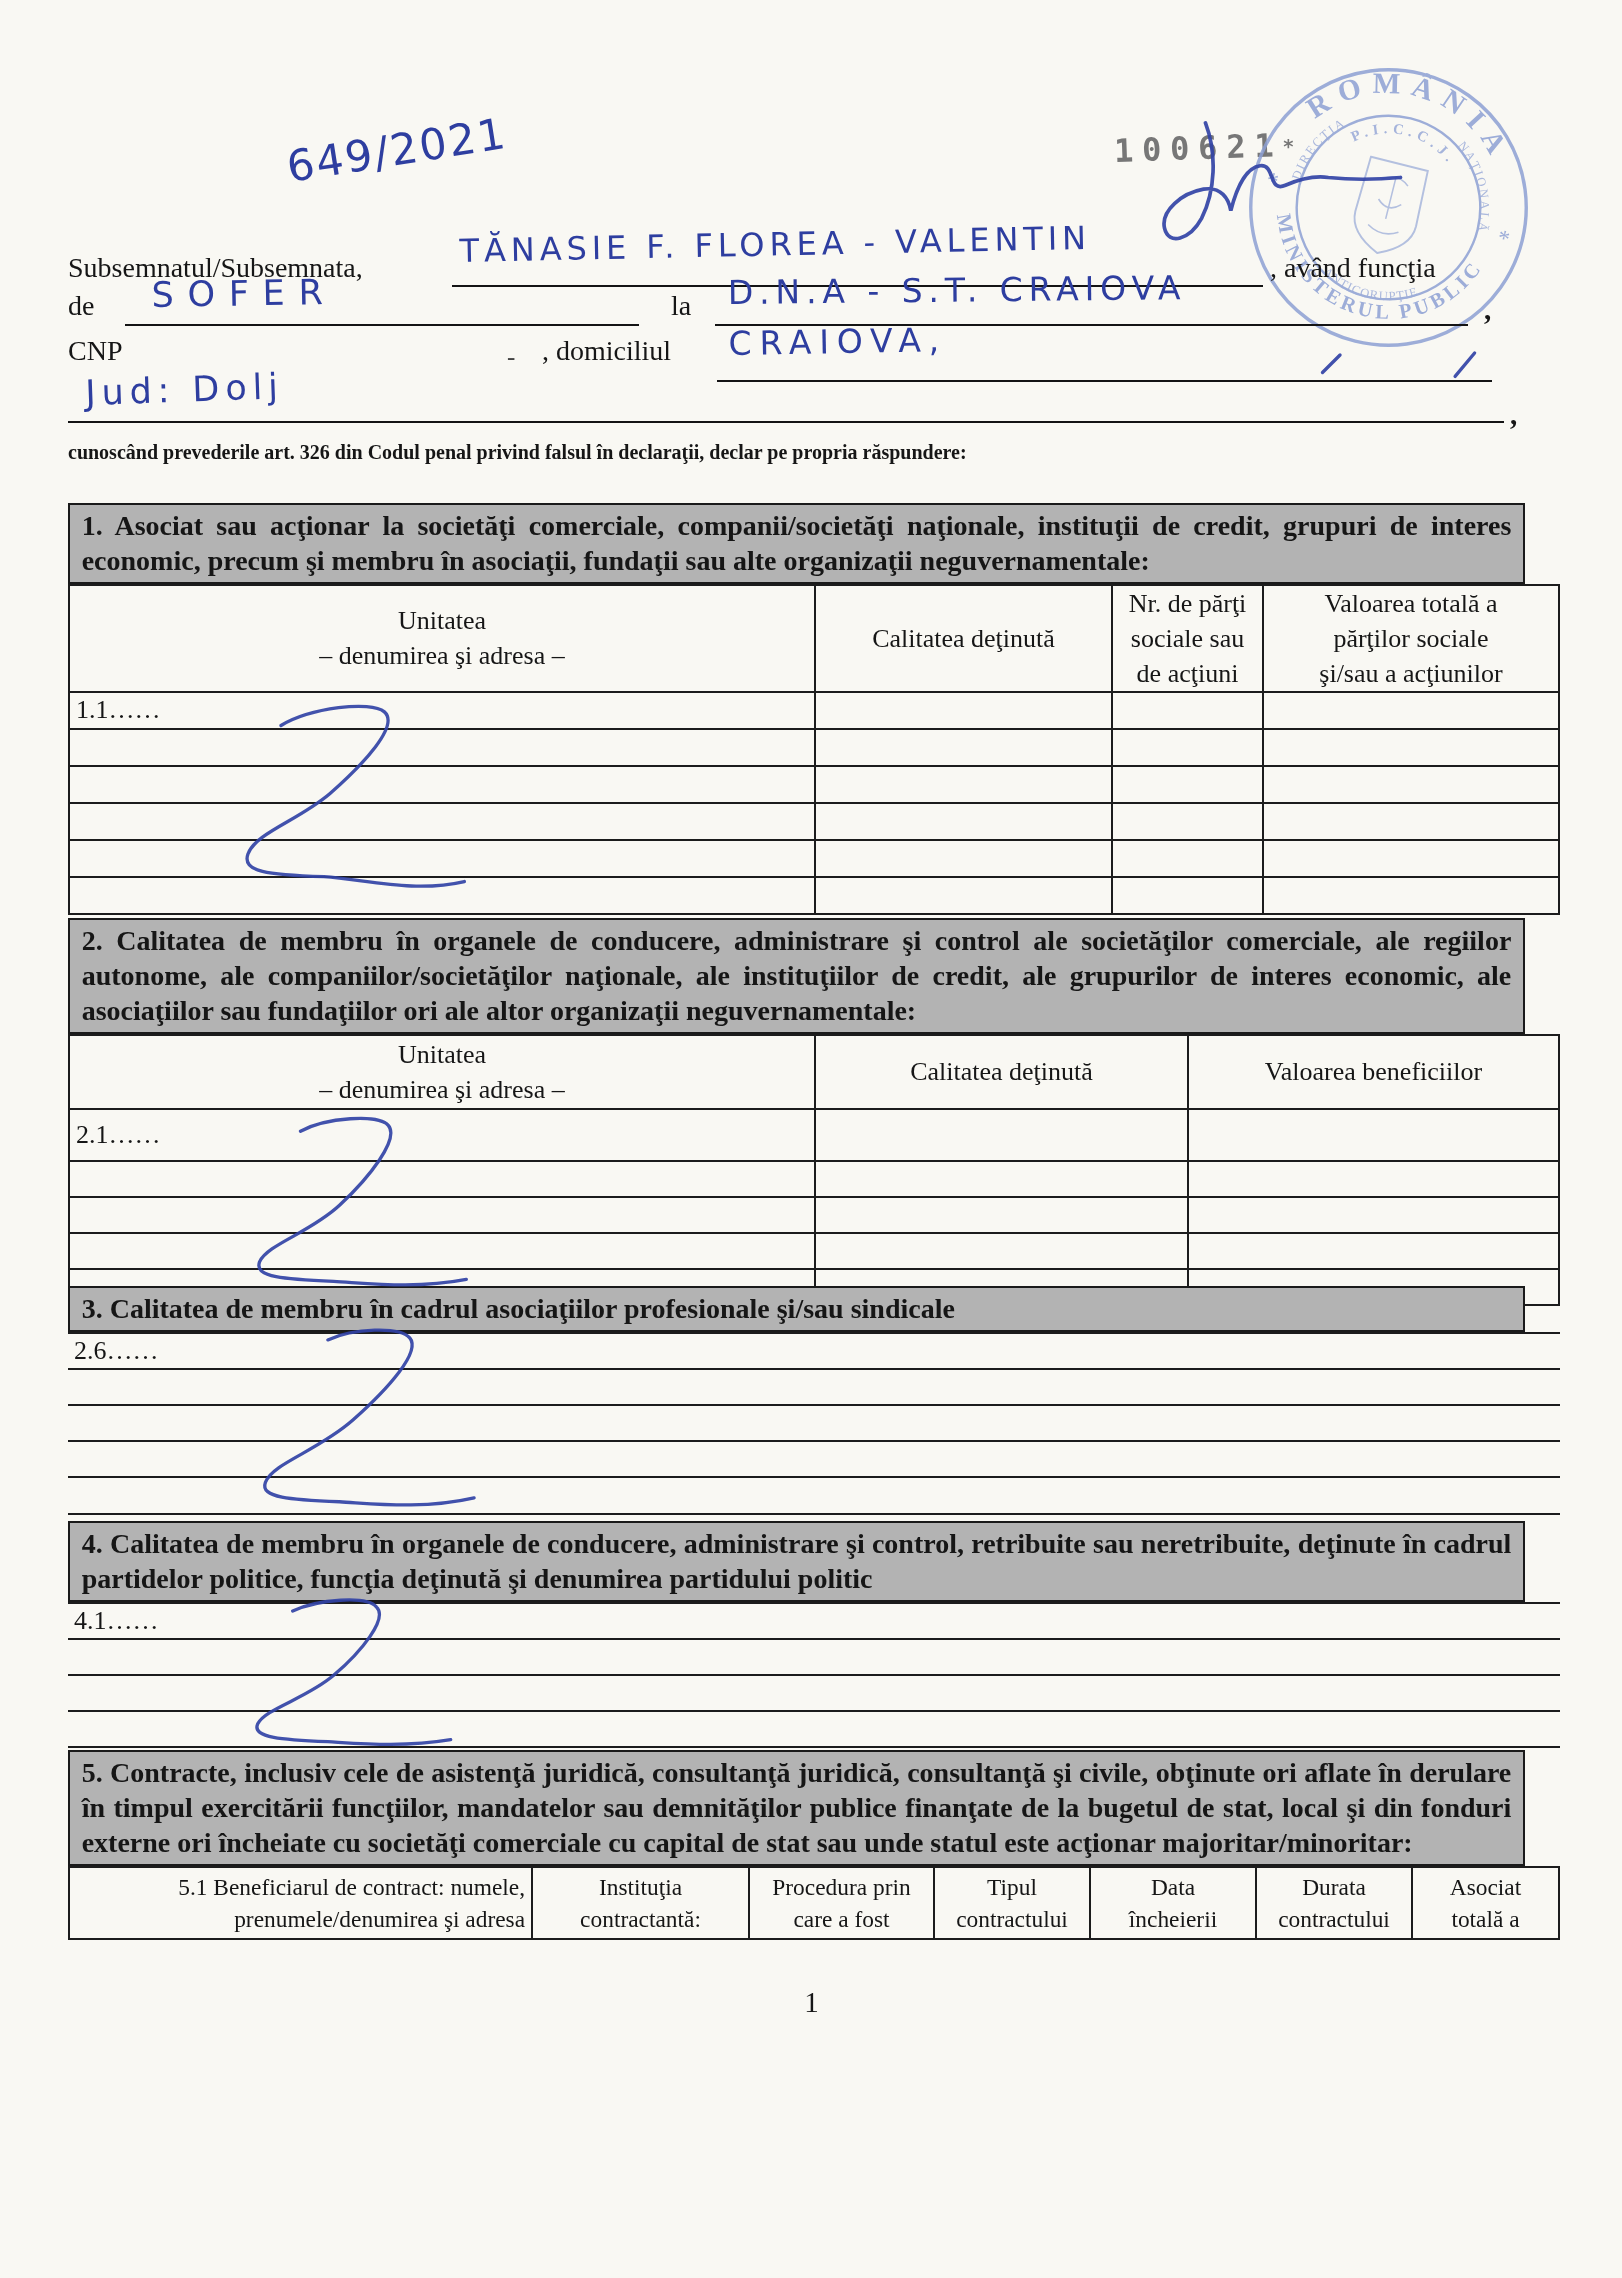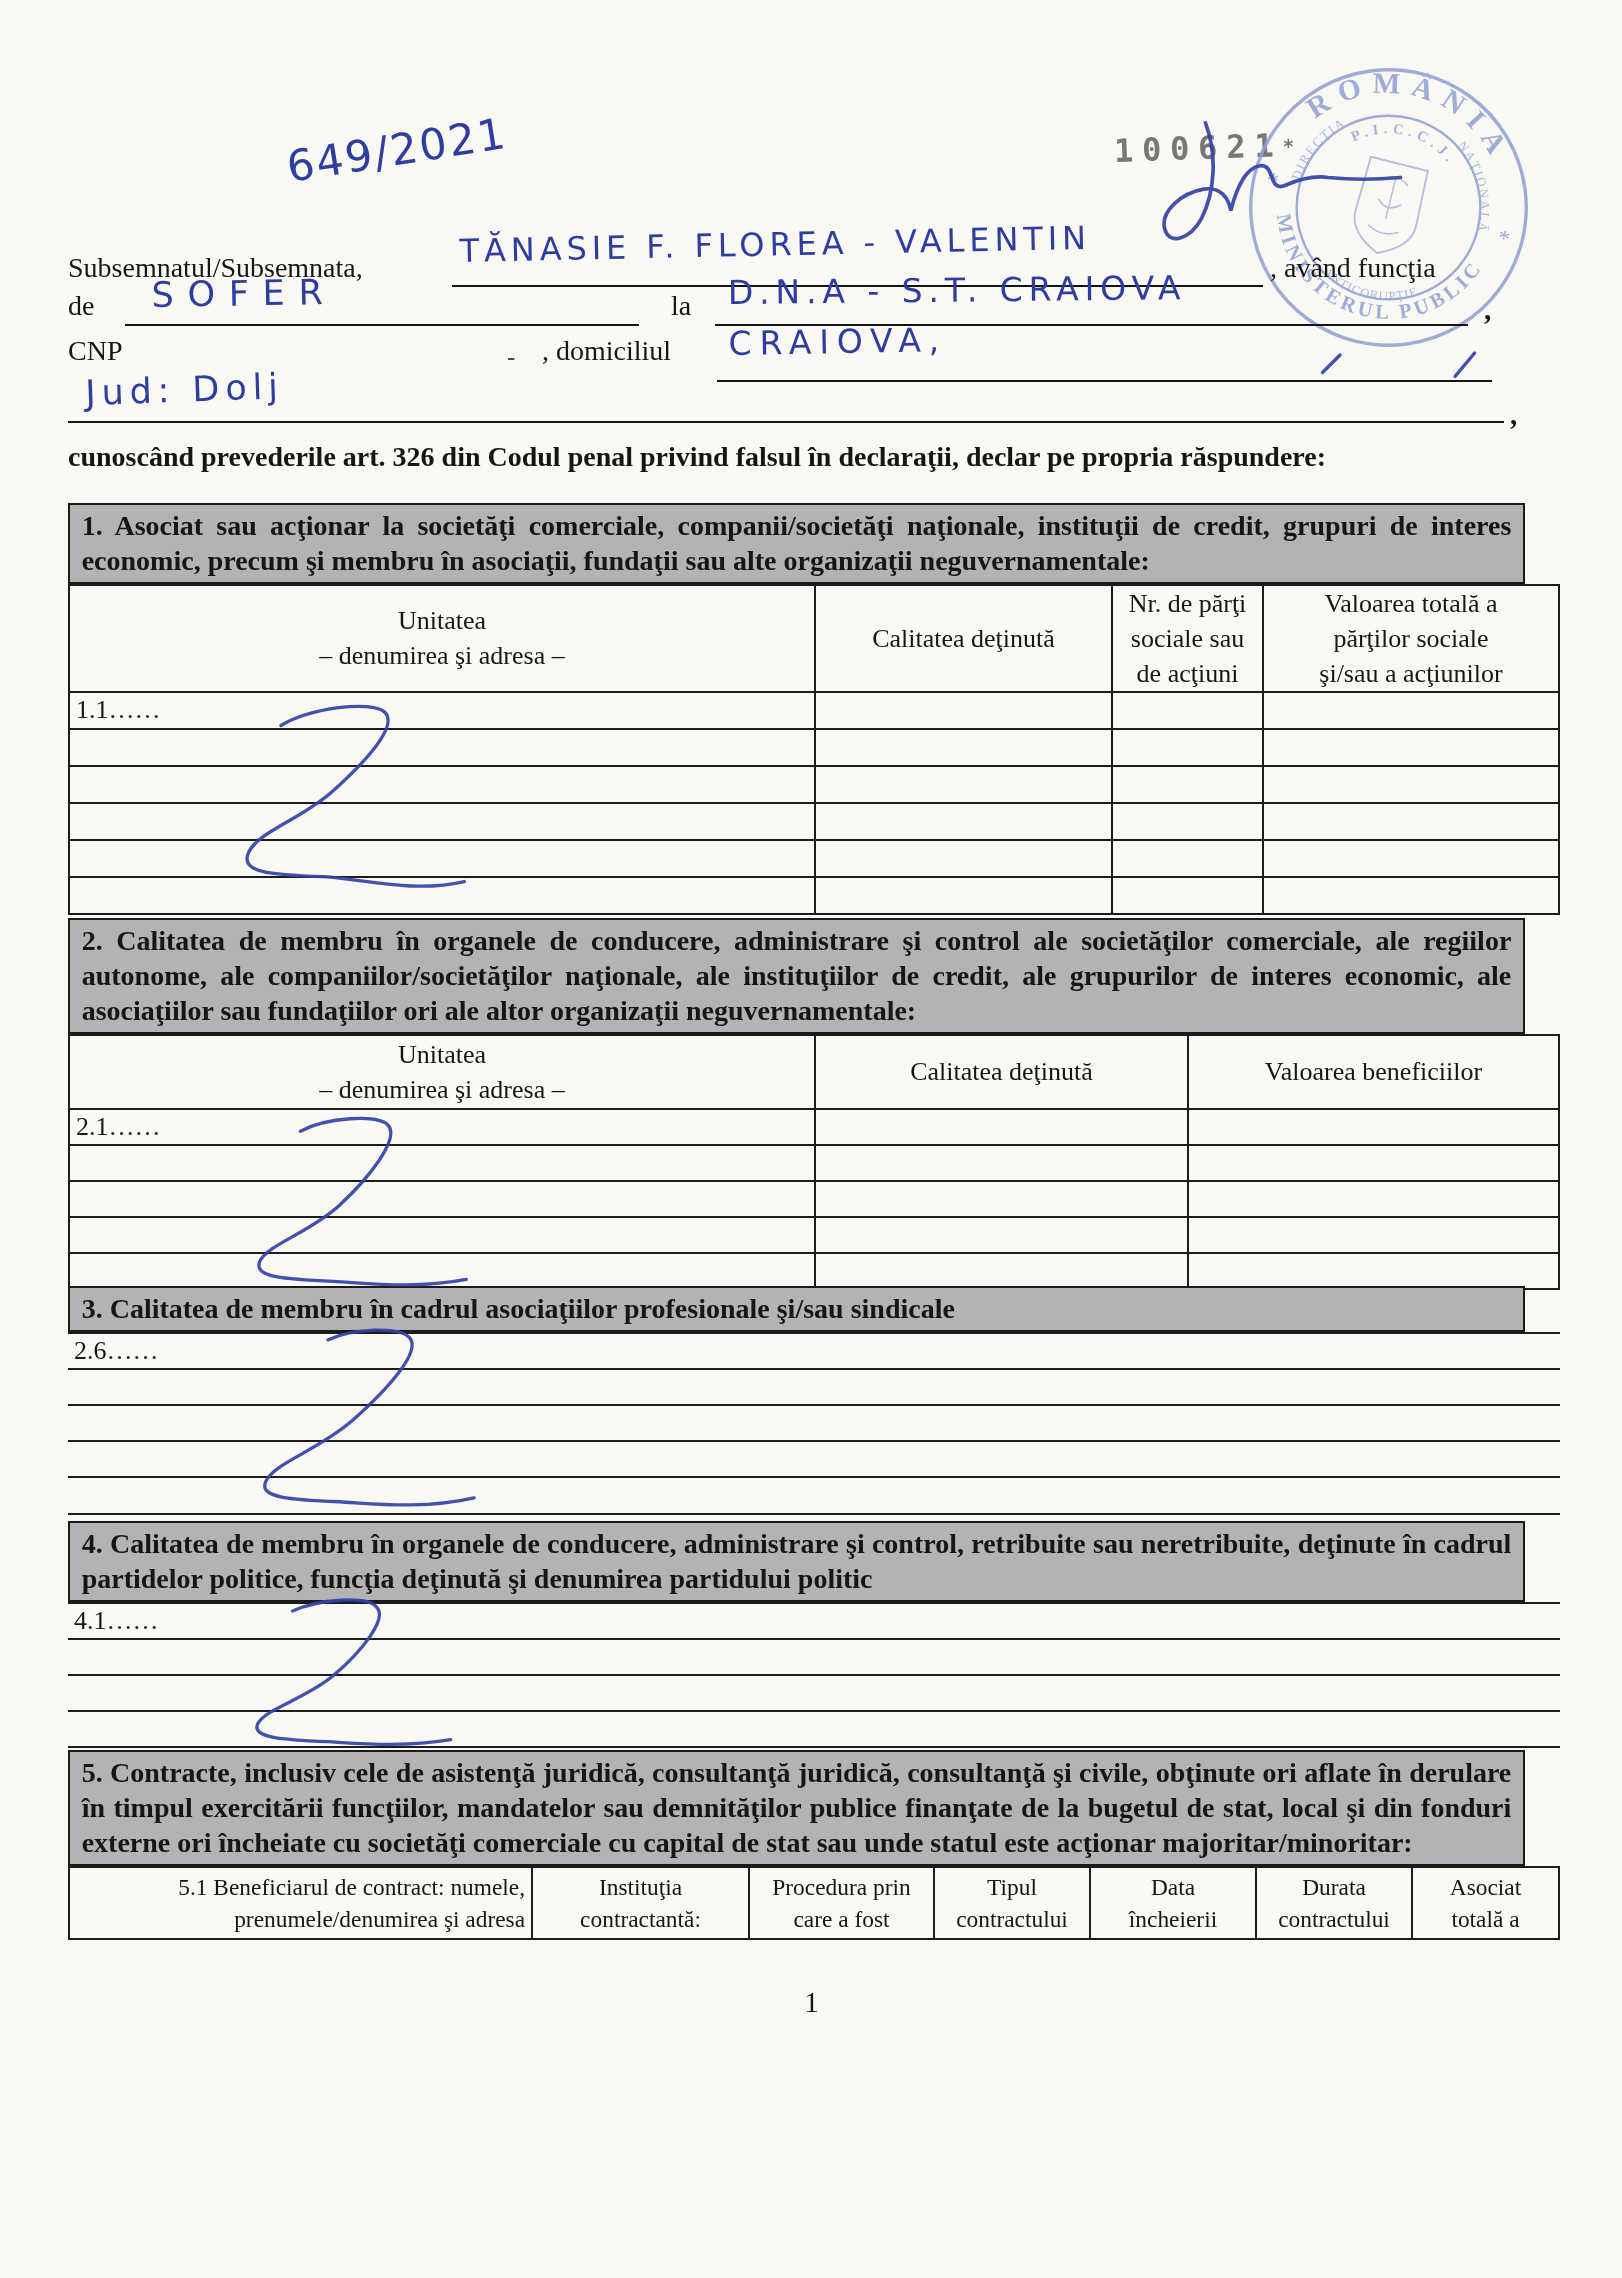--- a/index.html
+++ b/index.html
@@ -1,21 +1,21 @@
 <!DOCTYPE html>
 <html><head>
 <meta charset="utf-8">
 <style>
   html,body{margin:0;padding:0;}
   .page{position:relative;width:1623px;height:2278px;background:#f9f8f3;
         font-family:"Liberation Serif", serif;color:#161616;overflow:hidden;}
   .abs{position:absolute;}
   .flabel{font-size:28px;font-weight:normal;white-space:nowrap;}
   .title{font-size:38px;font-weight:bold;letter-spacing:1px;text-align:center;white-space:nowrap;}
-  .oath{font-size:28px;font-weight:bold;white-space:nowrap;}
+  .oath{font-size:20px;font-weight:bold;white-space:nowrap;}
   .uline{border-bottom:2.9px solid #141414;}
   .comma{font-size:29px;font-weight:bold;}
   
   .hw{font-family:"DejaVu Sans", sans-serif;color:#2e3ea0;white-space:nowrap;transform-origin:left bottom;}
   .hw-registry{font-size:43px;letter-spacing:2px;transform:rotate(-9deg);}
   .hw-name{font-size:32px;letter-spacing:4.9px;transform:rotate(-1.2deg);}
   .hw-sofer{font-size:35px;letter-spacing:13.7px;transform:rotate(-1deg);}
   .hw-dna{font-size:33px;letter-spacing:5.9px;transform:rotate(-0.6deg);}
   .hw-city{font-size:33px;letter-spacing:7.8px;transform:rotate(-1deg);}
   .hw-county{font-size:35px;letter-spacing:5.9px;transform:rotate(-2deg);}
@@ -180,21 +180,21 @@
           <col style="width:373px">
           <col>
         </colgroup>
       <tbody>
         <tr style="height:74px">
           <td class="c pre">Unitatea
 – denumirea şi adresa –</td>
           <td class="c pre">Calitatea deţinută</td>
           <td class="c pre">Valoarea beneficiilor</td>
         </tr>
-        <tr style="height:36px">
+        <tr style="height:52px">
           <td class="rowlbl">2.1……</td>
           <td></td>
             <td></td>
         </tr>
         <tr style="height:36px">
             <td></td>
             <td></td>
             <td></td>
           </tr>
         <tr style="height:36px">

